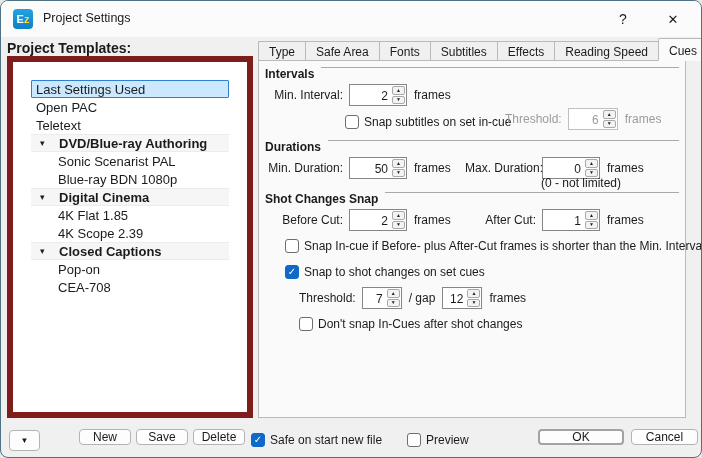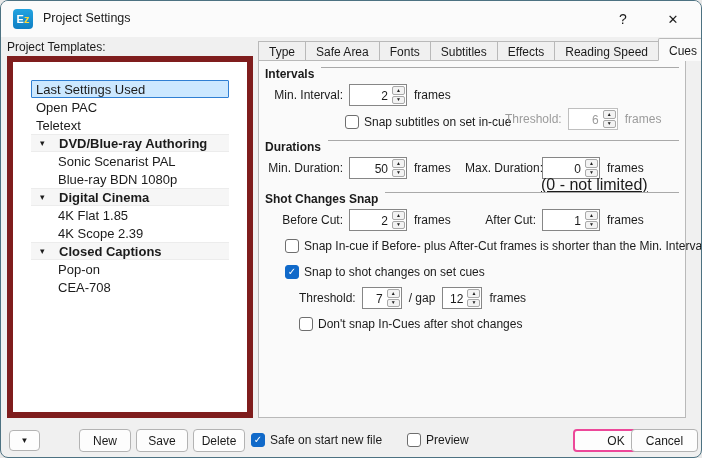--- a/index.html
+++ b/index.html
@@ -13,21 +13,21 @@
   .app-icon{position:absolute;left:12px;top:8px;width:20px;height:20px;border-radius:4px;
             background:linear-gradient(#22a3e0,#0f7fc4);display:flex;align-items:center;
             justify-content:center;font-weight:bold;font-size:11px;color:#fff;}
   .app-icon .z{color:#ffd83a;}
   .win-title{position:absolute;left:42px;top:10px;font-size:12.5px;}
   .tb-btn{position:absolute;top:0;height:36px;width:44px;display:flex;align-items:center;
           justify-content:center;font-size:14px;color:#1b1b1b;}
   .tb-help{right:56px;} .tb-close{right:6px;font-size:13px;}
 
   
-  .pt-label{position:absolute;left:6px;top:39px;font-size:12px;}
+  .pt-label{position:absolute;left:6px;top:39px;font-size:14px;font-weight:bold;}
   .listbox{position:absolute;left:6px;top:55px;width:246px;height:362px;background:#fff;
            border:6px solid #7f1d1d;padding:18px;overflow:hidden;}
   .li{height:18px;display:flex;align-items:center;font-size:13px;padding-left:5px;white-space:nowrap;}
   .li.sel{background:#cce8ff;border:1px solid #2f7fd3;border-radius:1px;padding-left:4px;}
   .li.group{font-weight:bold;padding-left:9px;background:#f6f6f6;
             border-top:1px solid #ececec;border-bottom:1px solid #ececec;}
   .li.group .arr{font-size:9px;width:12px;margin-right:7px;font-weight:normal;}
   .li.child{padding-left:27px;}
 
   
@@ -39,21 +39,21 @@
   .tabpage{position:absolute;left:257px;top:59px;width:428px;height:358px;background:#fafafa;
            border:1px solid #b9b9b9;z-index:1;}
 
   
   .ghead{position:absolute;left:6px;right:6px;display:flex;align-items:flex-start;height:14px;}
   .ghead b{font-size:12px;margin-right:7px;white-space:nowrap;}
   .ghead .line{flex:1;height:1px;background:#a9a9a9;}
   .row{position:absolute;display:flex;align-items:center;height:22px;white-space:nowrap;}
   .rlabel{display:inline-block;text-align:right;margin-right:6px;}
   .unit{margin-left:7px;}
-  .note{position:absolute;font-size:16px;text-decoration:underline;}
+  .note{position:absolute;font-size:12px;}
 
   
   .spin{display:inline-flex;height:22px;border:1px solid #868686;background:#fff;}
   .spin .v{width:41px;text-align:right;padding:4px 3px 0 0;font-size:12px;}
   .spin.sm .v{width:23px;}
   .spin.md .v{width:33px;}
   .sb{width:15px;display:flex;flex-direction:column;gap:1px;padding:1px;background:#fff;}
   .sb span{flex:1;display:flex;align-items:center;justify-content:center;font-size:5px;
            background:#f3f3f3;border:1px solid #a9a9a9;border-radius:2px;color:#222;line-height:1;}
   .spin.dis{border-color:#bfbfbf;}
@@ -62,23 +62,23 @@
 
   
   .cbrow{position:absolute;display:flex;align-items:center;height:18px;font-size:12px;white-space:nowrap;}
   .cb{width:14px;height:14px;border:1px solid #6e6e6e;border-radius:3px;background:#fff;
       margin-right:5px;display:flex;align-items:center;justify-content:center;flex:none;}
   .cb .ck{display:none;}
   .cb.checked{background:#1069c9;border-color:#1069c9;}
   .cb.checked .ck{display:block;color:#fff;font-size:10px;line-height:1;}
 
   
-  .btn{position:absolute;height:23px;background:#fdfdfd;border:1px solid #b3b3b3;border-radius:4px;
+  .btn{position:absolute;height:16px;background:#fdfdfd;border:1px solid #b3b3b3;border-radius:4px;
        font-size:12px;display:flex;align-items:center;justify-content:center;}
-  .btn.primary{border:2px solid #ec4899;margin-left:35px;}
+  .btn.primary{border:2px solid #a3a3a3;}
   .menu-btn{font-size:8px;}
 </style>
 </head>
 <body>
 
 <div class="dialog">
 
   <div class="titlebar">
     <div class="app-icon">
         <span>E</span>

